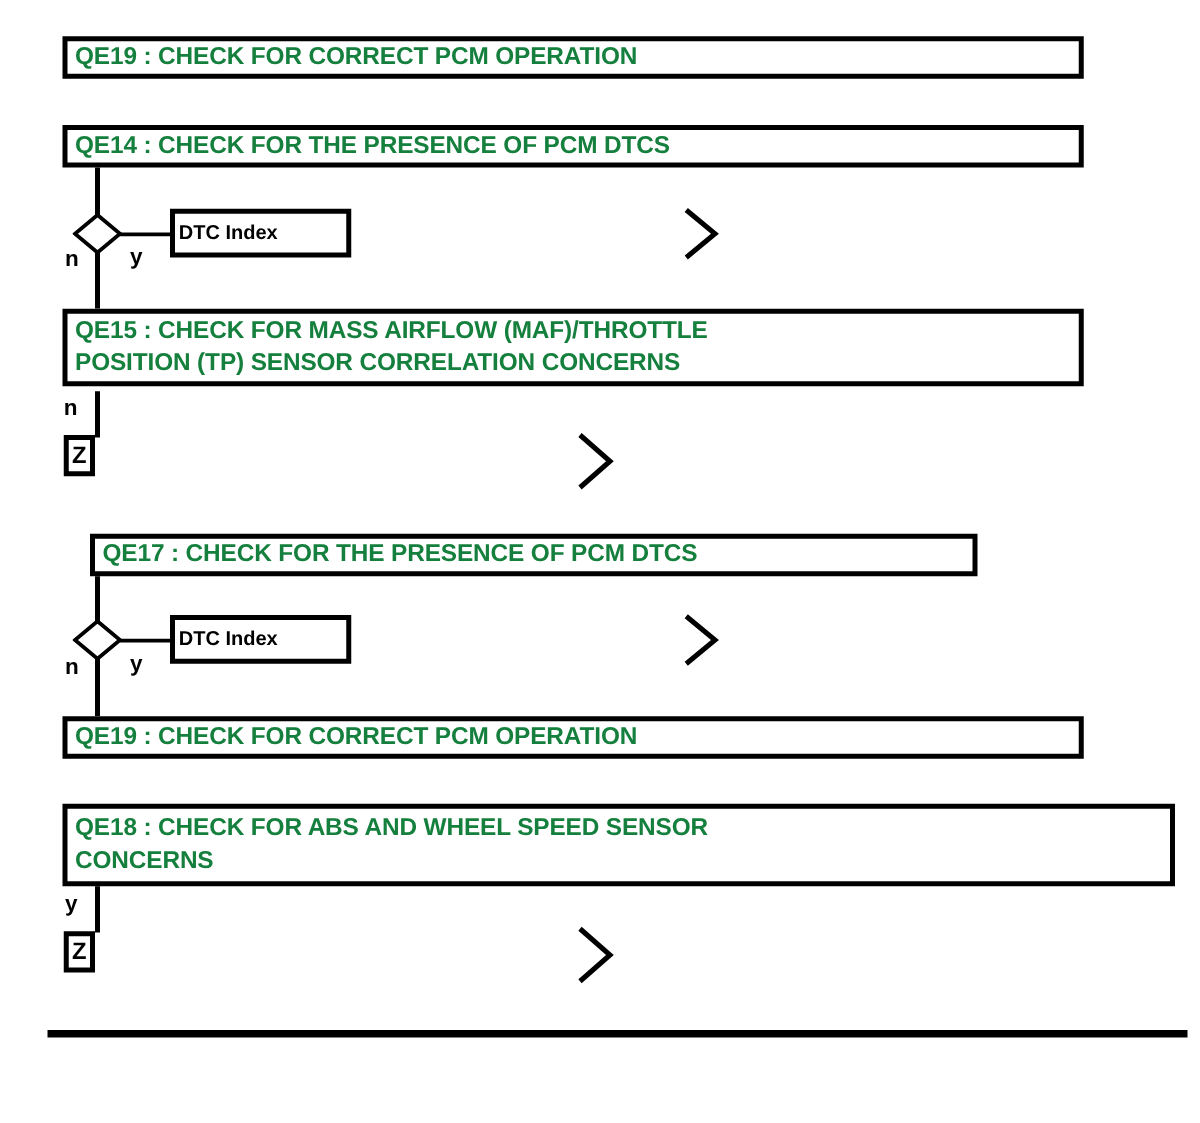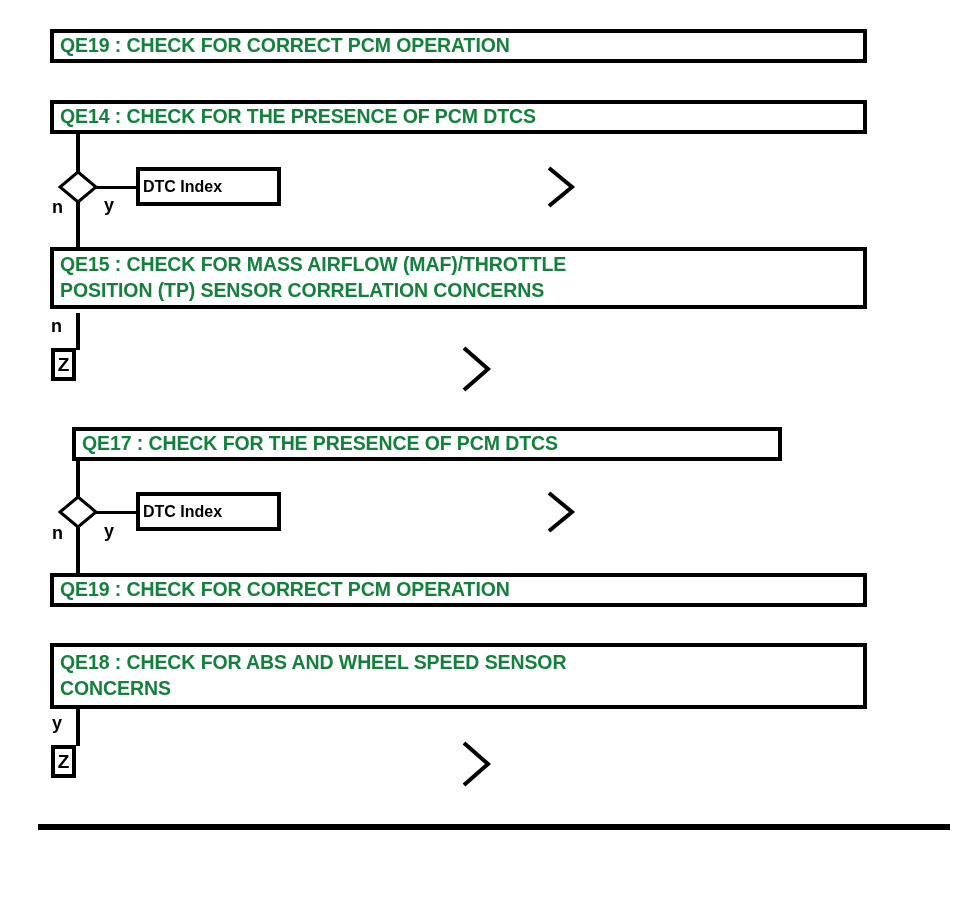--- a/index.html
+++ b/index.html
@@ -189,21 +189,21 @@
   <div class="chev" style="left:545px; top:490px; width:32px; height:44px;">
     <svg width="32" height="44" viewBox="0 0 32 44">
       <polyline points="4,3 27,22 4,41" fill="none" stroke="#000000" stroke-width="4"></polyline>
     </svg>
   </div>
 
   <div class="pbox" style="left:50px; top:573px; width:817px; height:34px;">
     <span class="ptext">QE19 : CHECK FOR CORRECT PCM OPERATION</span>
   </div>
 
-  <div class="pbox" style="left:50px; top:643px; width:817px; height:66px;">
+  <div class="pbox" style="left:50px; top:643px; width:890px; height:66px;">
     <span class="ptext">QE18 : CHECK FOR ABS AND WHEEL SPEED SENSOR
 CONCERNS</span>
   </div>
 
   <div class="vline" style="left:76px; top:709px; width:4px; height:37px;"></div>
 
   <div class="blabel" style="left:52px; top:714px;">y</div>
 
   <div class="tagbox" style="left:51px; top:745px; width:25px; height:33px;">
     <span class="ptext">Z</span>

